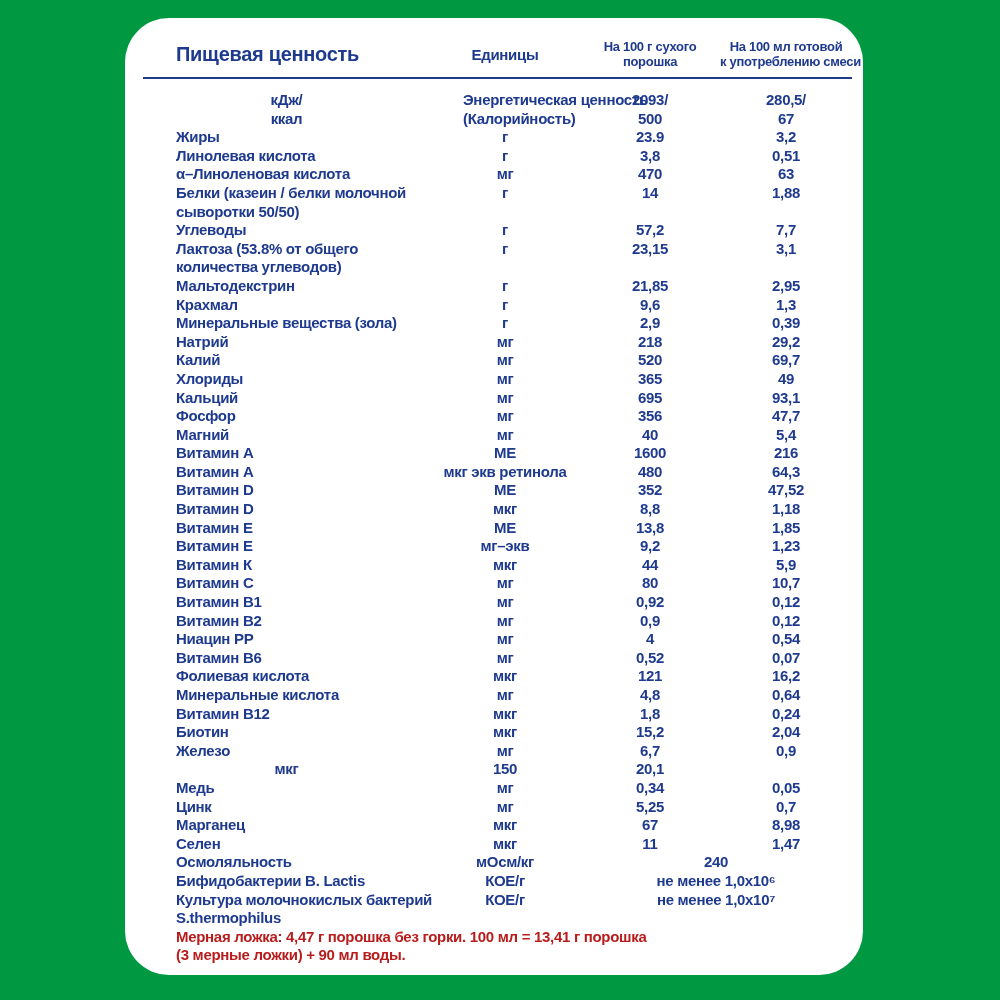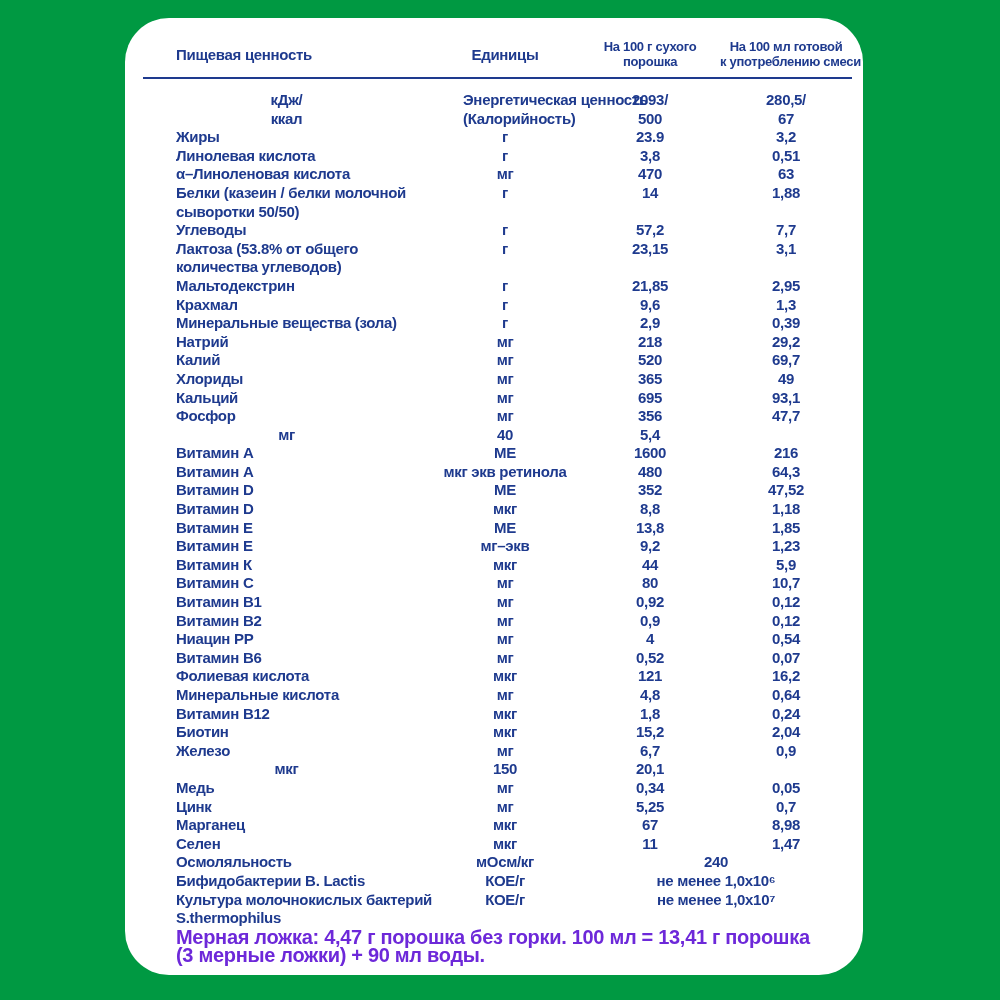--- a/index.html
+++ b/index.html
@@ -25,21 +25,21 @@
     font-weight: bold;
     letter-spacing: -0.3px;
   }
   .thead {
     display: grid;
     grid-template-columns: 287px 150px 140px 132px;
     align-items: center;
     min-height: 36px;
   }
   .thead .cell { white-space: pre; text-align: center; font-size: 13px; line-height: 15px; }
-  .thead .name { text-align: left; padding-left: 33px; font-size: 15px; }
+  .thead .name { text-align: left; padding-left: 33px; font-size: 20px; }
   .thead .units { font-size: 15px; }
   .rule {
     height: 2px;
     background: #1e3a8e;
     margin-top: 5px;
   }
   .tbody { padding-top: 12px; }
   .row {
     display: grid;
     grid-template-columns: 287px 150px 140px 132px;
@@ -49,23 +49,23 @@
     white-space: pre;
     font-size: 15px;
     line-height: 18.6px;
   }
   .row .name { text-align: left; padding-left: 33px; }
   .row .unit, .row .val { text-align: center; }
   .row .span2 { grid-column: 3 / span 2; }
   .footer {
     white-space: pre;
     padding-left: 33px;
-    font-size: 20px;
+    font-size: 15px;
     line-height: 18.6px;
-    color: #6d28d9;
+    color: #b91c1c;
     font-weight: bold;
     letter-spacing: -0.3px;
   }
 </style>
 </head>
 <body>
 
 <div class="card">
   <div class="table">
     <div class="thead">
@@ -168,20 +168,21 @@
           <div class="cell val">695</div>
           <div class="cell val">93,1</div>
         </div>
         <div class="row">
           <div class="cell name">Фосфор</div>
           <div class="cell unit">мг</div>
           <div class="cell val">356</div>
           <div class="cell val">47,7</div>
         </div>
         <div class="row">
+          <div class="cell name">Магний</div>
           <div class="cell unit">мг</div>
           <div class="cell val">40</div>
           <div class="cell val">5,4</div>
         </div>
         <div class="row">
           <div class="cell name">Витамин A</div>
           <div class="cell unit">МЕ</div>
           <div class="cell val">1600</div>
           <div class="cell val">216</div>
         </div>

